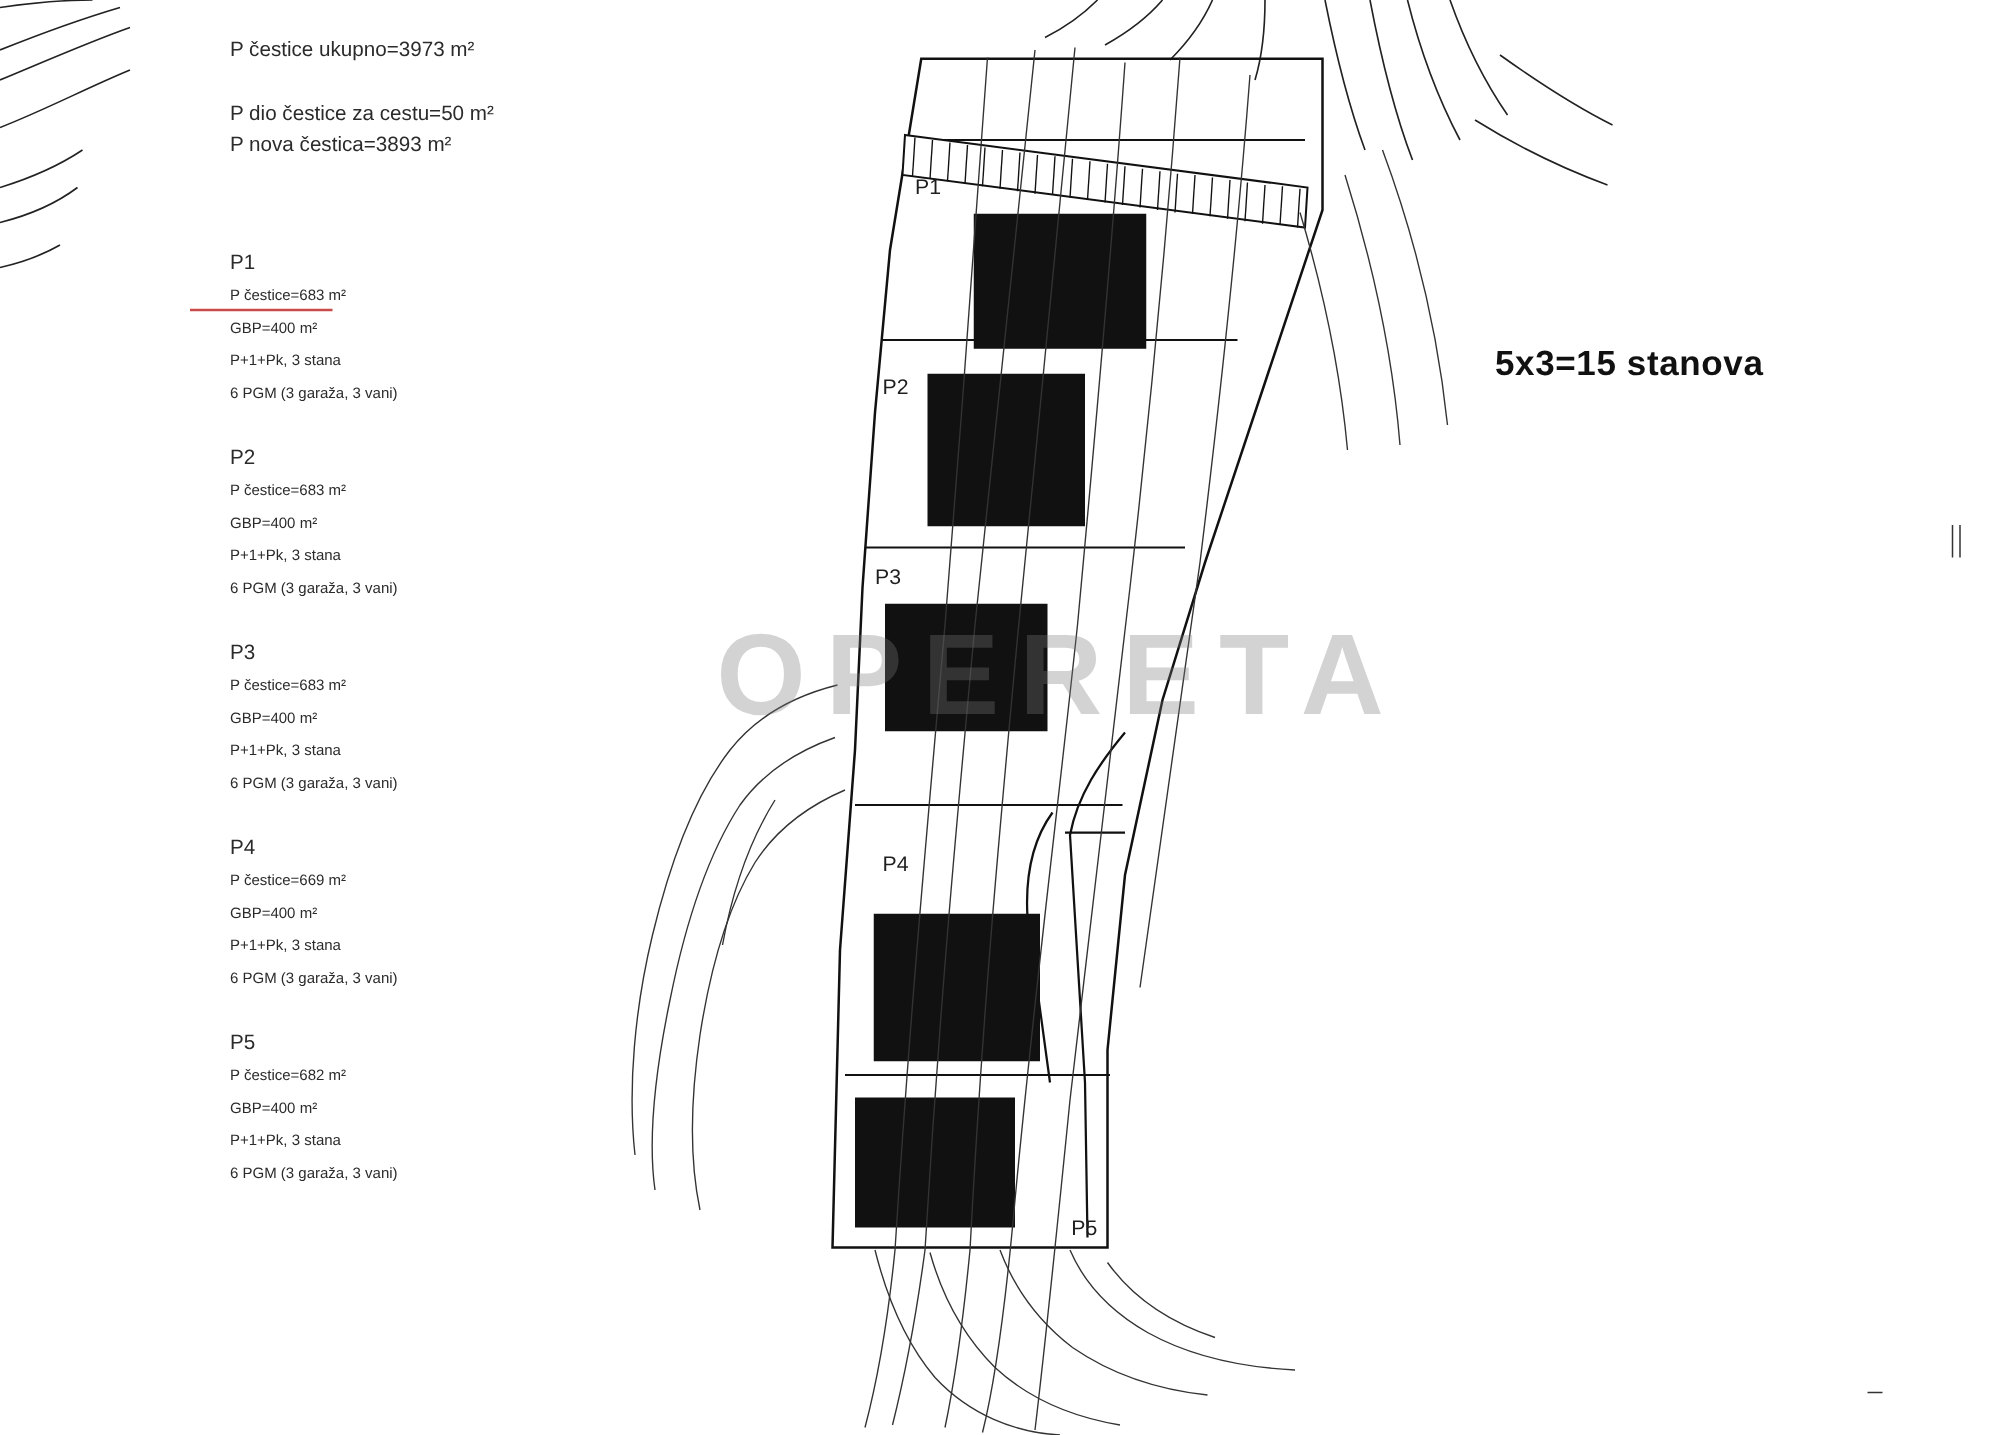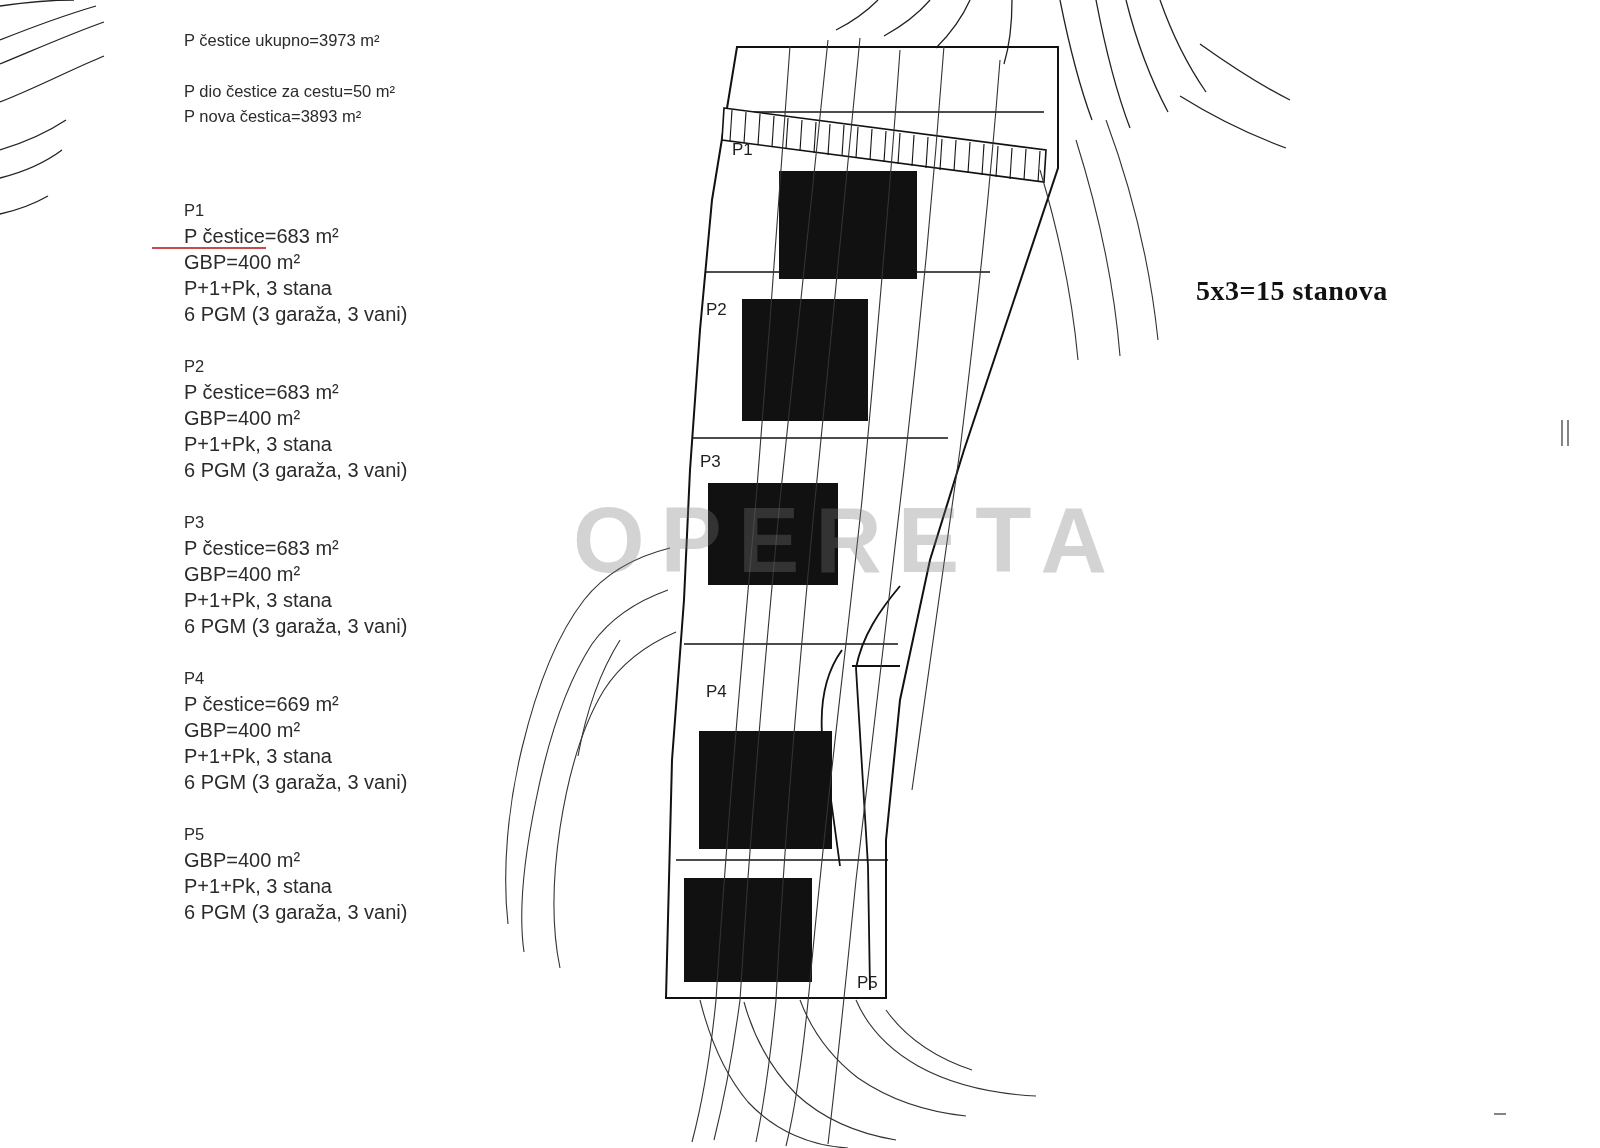--- a/index.html
+++ b/index.html
@@ -43,32 +43,32 @@
     background: #c94a4a;
   }
 
   .plot-block { margin-bottom: 26px; }
   .plot-title {
     font-size: 16.5px;
     line-height: 26px;
     color: #2b2b2b;
   }
   .plot-line {
-    font-size: 20px;
+    font-size: 12px;
     line-height: 26px;
     color: #2b2b2b;
     white-space: nowrap;
   }
 
   
   #headline {
     position: absolute;
     left: 1196px;
     top: 275px;
-    font-family: Liberation Serif, serif;
+    font-family: Liberation Sans, sans-serif;
     font-weight: bold;
     font-size: 28px;
     letter-spacing: 0.5px;
     color: #111;
   }
 
   
   #drawing {
     position: absolute;
     left: 0;
@@ -268,20 +268,21 @@
     <div class="plot-block">
       <div class="plot-title">P4</div>
       <div class="plot-line">P čestice=669 m²</div>
       <div class="plot-line">GBP=400 m²</div>
       <div class="plot-line">P+1+Pk, 3 stana</div>
       <div class="plot-line">6 PGM (3 garaža, 3 vani)</div>
     </div>
 
     <div class="plot-block">
       <div class="plot-title">P5</div>
+      <div class="plot-line">P čestice=682 m²</div>
       <div class="plot-line">GBP=400 m²</div>
       <div class="plot-line">P+1+Pk, 3 stana</div>
       <div class="plot-line">6 PGM (3 garaža, 3 vani)</div>
     </div>
 
   </div>
 
   <div class="underline-red"></div>
 
   <div id="headline">5x3=15 stanova</div>

